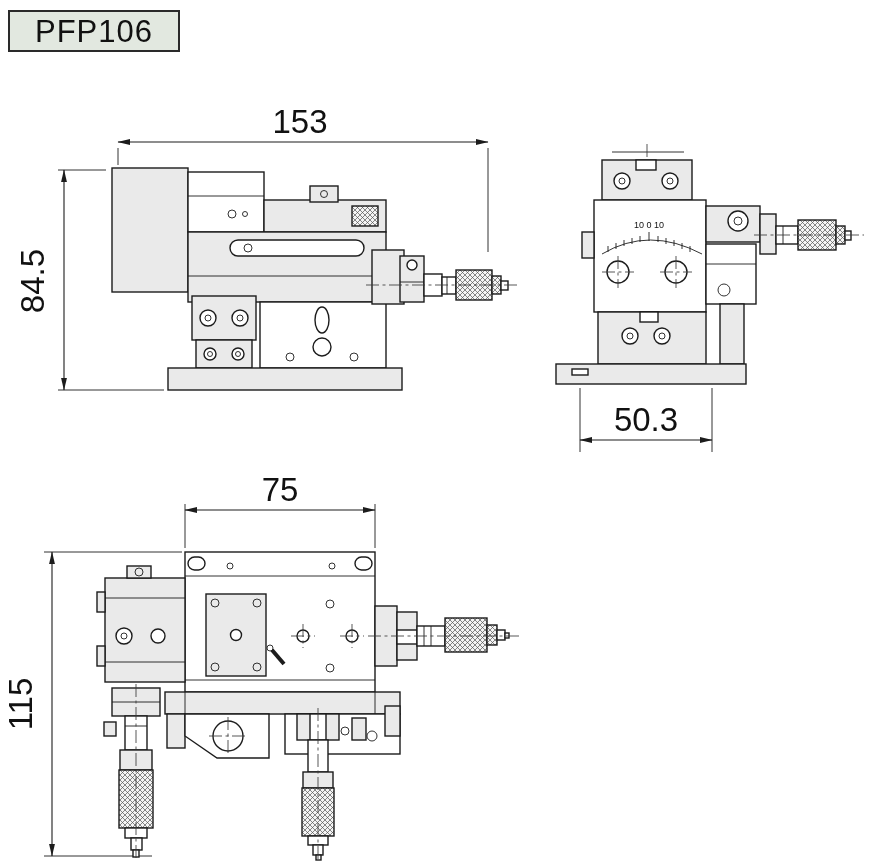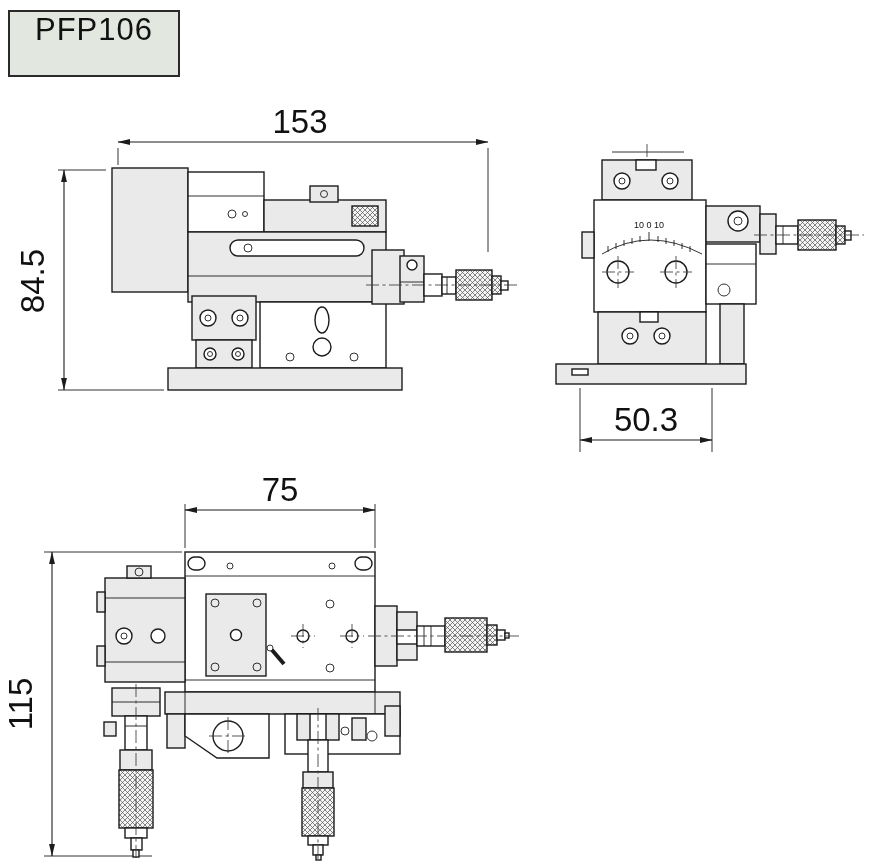--- a/index.html
+++ b/index.html
@@ -3,23 +3,23 @@
 <meta charset="utf-8">
 <style>
   * { margin:0; padding:0; box-sizing:border-box; }
   html,body { background:#ffffff; }
   body {
     width:884px; height:863px; position:relative; overflow:hidden;
     font-family:"Liberation Sans", sans-serif;
   }
   .canvas { position:absolute; inset:0; background:#ffffff; }
   .model-label {
-    position:absolute; left:8px; top:10px; width:172px; height:67px;
+    position:absolute; left:8px; top:10px; width:172px; height:42px;
     background:#e2e8e0; border:2px solid #2a2a2a;
-    display:flex; align-items:flex-start; justify-content:center;
+    display:flex; align-items:flex-end; justify-content:center;
   }
   .model-label span { font-size:31px; letter-spacing:1px; color:#111; }
   svg.drawing { position:absolute; left:0; top:0; }
   svg text { font-family:"Liberation Sans", sans-serif; fill:#111; }
   .ol { fill:#ffffff; stroke:#1c1c1c; stroke-width:1.4; }   
   .og { fill:#eaeaea; stroke:#1c1c1c; stroke-width:1.4; }   
   .ok { fill:url(#knurl); stroke:#1c1c1c; stroke-width:1.4; } 
   .th { stroke:#1c1c1c; stroke-width:0.9; fill:none; }
   .cl { stroke:#3a3a3a; stroke-width:0.85; fill:none; stroke-dasharray:13 3.5 3 3.5; } 
   .dim { stroke:#1c1c1c; stroke-width:1.1; fill:none; }

